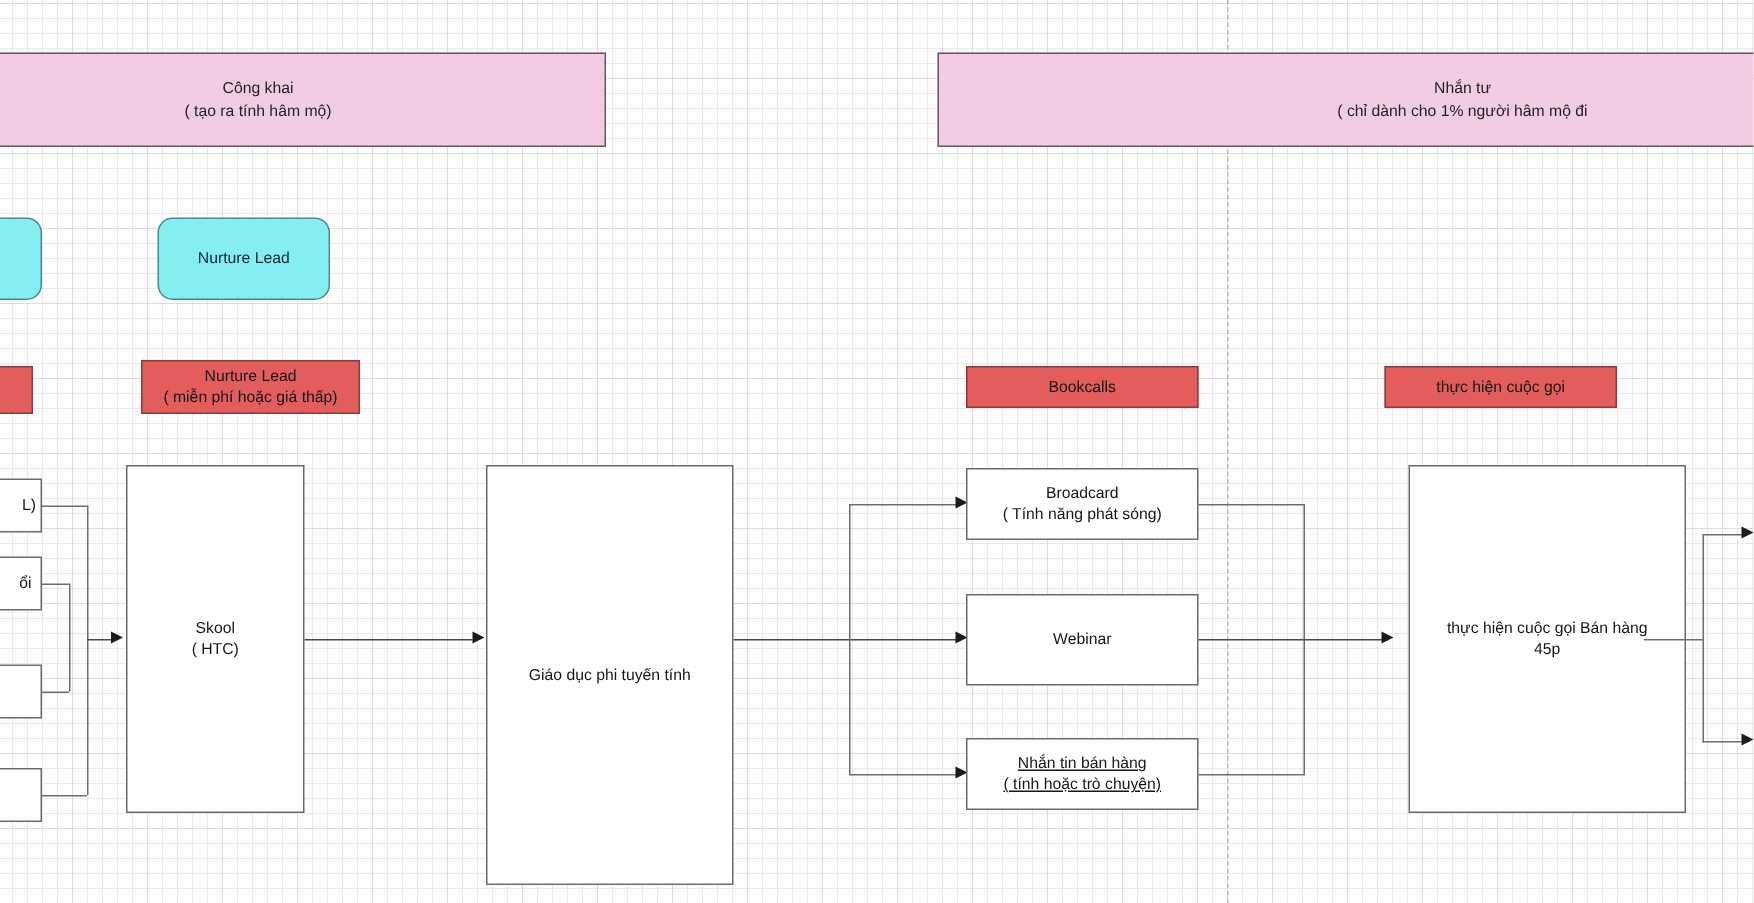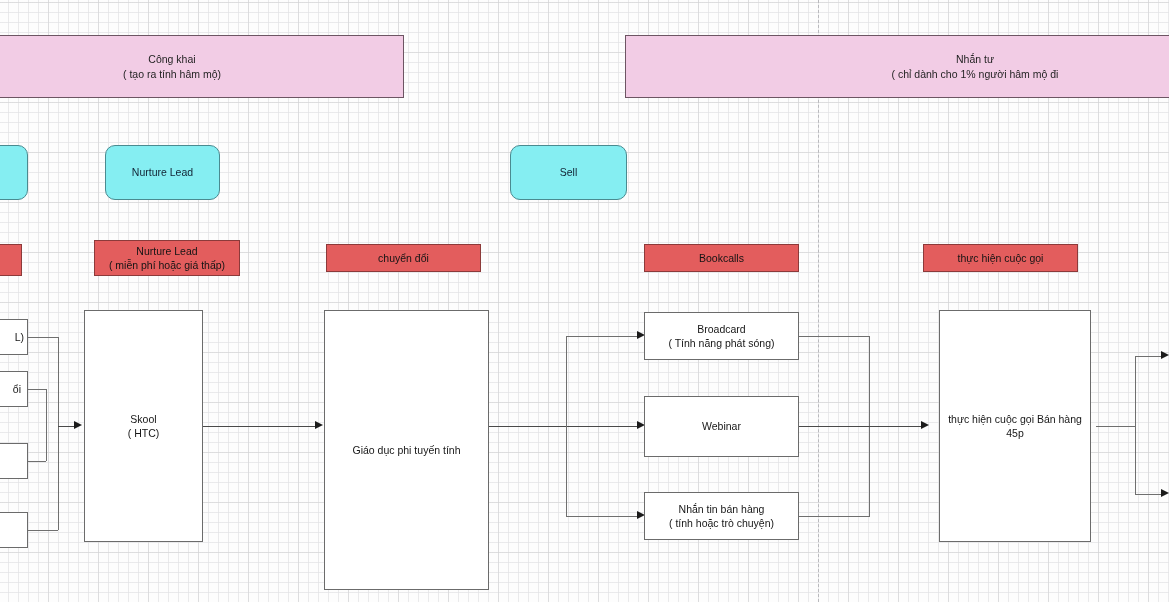--- a/index.html
+++ b/index.html
@@ -76,40 +76,34 @@
   </div>
 
   <div class="node cyan" style="left:-50px;top:145px;width:78px;height:55px;">
     <span></span>
   </div>
 
   <div class="node cyan" style="left:105px;top:145px;width:115px;height:55px;">
     <span>Nurture Lead</span>
   </div>
 
-  <div class="node cyan" style="left:510px;top:145px;width:117px;height:55px;">
-    <span>Sell</span>
-  </div>
 
   <div class="node red" style="left:-40px;top:244px;width:62px;height:32px;">
     <div>
       <span></span>
     </div>
   </div>
 
   <div class="node red" style="left:94px;top:240px;width:146px;height:36px;">
     <div>
       <span>Nurture Lead</span>
       <span>( miễn phí hoặc giá thấp)</span>
     </div>
   </div>
 
-  <div class="node red" style="left:326px;top:244px;width:155px;height:28px;">
-    <span>chuyển đổi</span>
-  </div>
 
   <div class="node red" style="left:923px;top:244px;width:155px;height:28px;">
     <span>thực hiện cuộc gọi</span>
   </div>
 
   <div class="node red" style="left:644px;top:244px;width:155px;height:28px;">
     <span>Bookcalls</span>
   </div>
 
   <div class="node white thin" style="left:-52px;top:319px;width:80px;height:36px;justify-content:flex-end;padding-right:3px;">
@@ -164,34 +158,34 @@
       <span>( Tính năng phát sóng)</span>
     </div>
   </div>
 
   <div class="node white thin" style="left:644px;top:396px;width:155px;height:61px;padding:0 14px;">
     <div>
       <span>Webinar</span>
     </div>
   </div>
 
-  <div class="node white thin" style="left:644px;top:492px;width:155px;height:48px;">
+  <div class="node white thin" style="left:644px;top:492px;width:155px;height:48px;text-decoration:underline;">
     <div>
       <span>Nhắn tin bán hàng</span>
       <span>( tính hoặc trò chuyện)</span>
     </div>
   </div>
 
   <div class="hl light" style="left:799px;top:336px;width:71px;"></div>
   <div class="hl light" style="left:799px;top:516px;width:71px;"></div>
   <div class="vl light" style="left:869px;top:336px;height:180px;"></div>
   <div class="hl" style="left:799px;top:426px;width:126px;"></div>
   <div class="arrow" style="left:921px;top:421px;"></div>
 
-  <div class="node white" style="left:939px;top:310px;width:152px;height:232px;padding:0 0;">
+  <div class="node white" style="left:939px;top:310px;width:185px;height:232px;padding:0 0;">
     <div>
       <span>thực hiện cuộc gọi Bán hàng</span>
       <span>45p</span>
     </div>
   </div>
 
   <div class="hl light" style="left:1096px;top:426px;width:40px;"></div>
   <div class="vl light" style="left:1135px;top:356px;height:139px;"></div>
   <div class="hl light" style="left:1135px;top:356px;width:30px;"></div>
   <div class="hl light" style="left:1135px;top:494px;width:30px;"></div>

